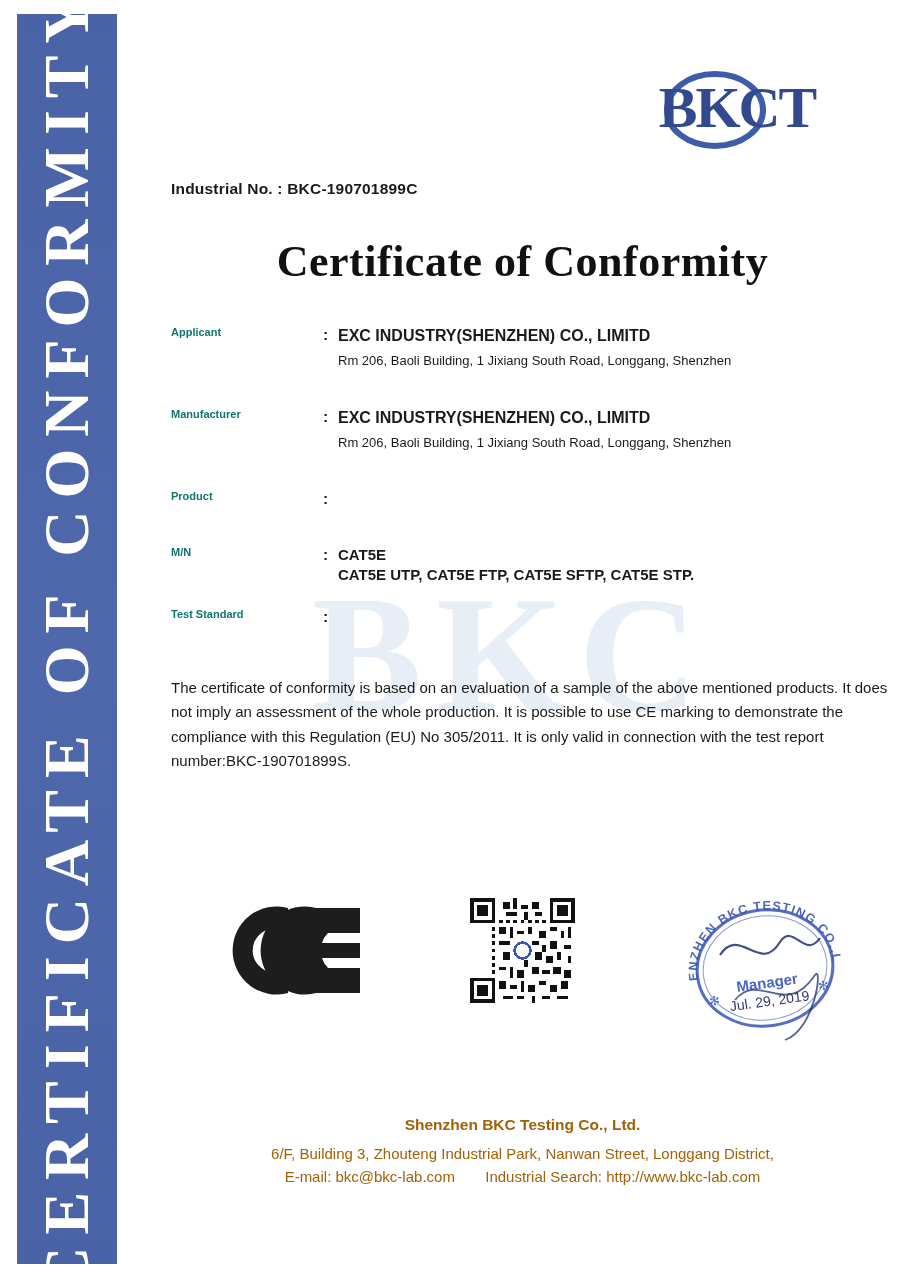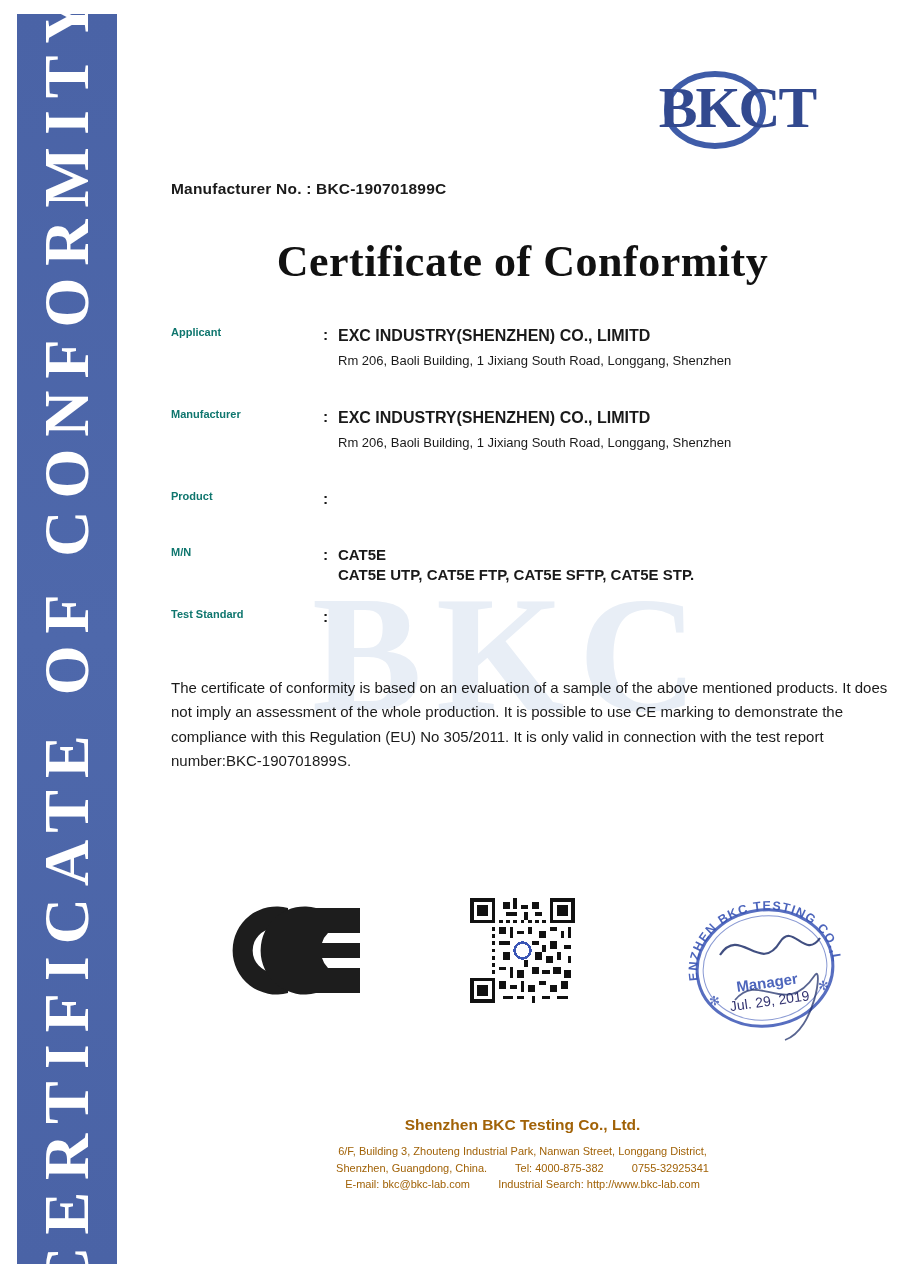--- a/index.html
+++ b/index.html
@@ -202,21 +202,21 @@
     width: 725px;
     text-align: center;
     color: #a16207;
   }
   .footer .f1 {
     font-size: 15.5px;
     font-weight: bold;
     margin-bottom: 9px;
   }
   .footer .f2, .footer .f3, .footer .f4 {
-    font-size: 11px;
+    font-size: 15px;
     line-height: 1.5;
   }
   .footer .sp { display: inline-block; width: 22px; }
 </style>
 </head>
 <body>
 
 <div class="page">
 
   <div class="sidebar">
@@ -227,21 +227,21 @@
 
   <div class="content">
 
     <div class="logo">
       <svg viewBox="0 0 185 80" width="185" height="80" aria-hidden="true">
         <ellipse cx="70" cy="40" rx="48" ry="36" fill="none" stroke="#3f5ca8" stroke-width="6"></ellipse>
         <text x="92" y="57" text-anchor="middle" font-family="Liberation Serif, serif" font-size="58" font-weight="bold" fill="#32498f" letter-spacing="-2">BKCT</text>
       </svg>
     </div>
 
-    <div class="cert-no">Manufacturer No. : BKC-190701899C</div>
+    <div class="cert-no">Industrial No. : BKC-190701899C</div>
 
     <div class="title">Certificate of Conformity</div>
 
     <div class="fields">
 
       <div class="row row-applicant">
         <span class="label">Applicant</span>
         <span class="colon">:</span>
         <div class="value">EXC INDUSTRY(SHENZHEN) CO., LIMITD</div>
         <div class="subvalue">Rm 206, Baoli Building, 1 Jixiang South Road, Longgang, Shenzhen</div>
@@ -398,27 +398,20 @@
         </g>
 
         <path d="M55 75 C 75 45, 95 95, 115 62 C 128 42, 140 80, 155 58" fill="none" stroke="#20306b" stroke-width="2.2" opacity="0.85"></path>
         <path d="M70 120 C 95 90, 120 140, 150 95 C 158 84, 150 150, 120 160" fill="none" stroke="#20306b" stroke-width="1.8" opacity="0.75"></path>
       </svg>
     </div>
 
     <div class="footer">
       <div class="f1">Shenzhen BKC Testing Co., Ltd.</div>
       <div class="f2">6/F, Building 3, Zhouteng Industrial Park, Nanwan Street, Longgang District,</div>
-      <div class="f3">
-        <span>Shenzhen, Guangdong, China.</span>
-        <span class="sp"></span>
-        <span>Tel: 4000-875-382</span>
-        <span class="sp"></span>
-        <span>0755-32925341</span>
-      </div>
       <div class="f4">
         <span>E-mail: bkc@bkc-lab.com</span>
         <span class="sp"></span>
         <span>Industrial Search: http://www.bkc-lab.com</span>
       </div>
     </div>
 
   </div>
 </div>
 

